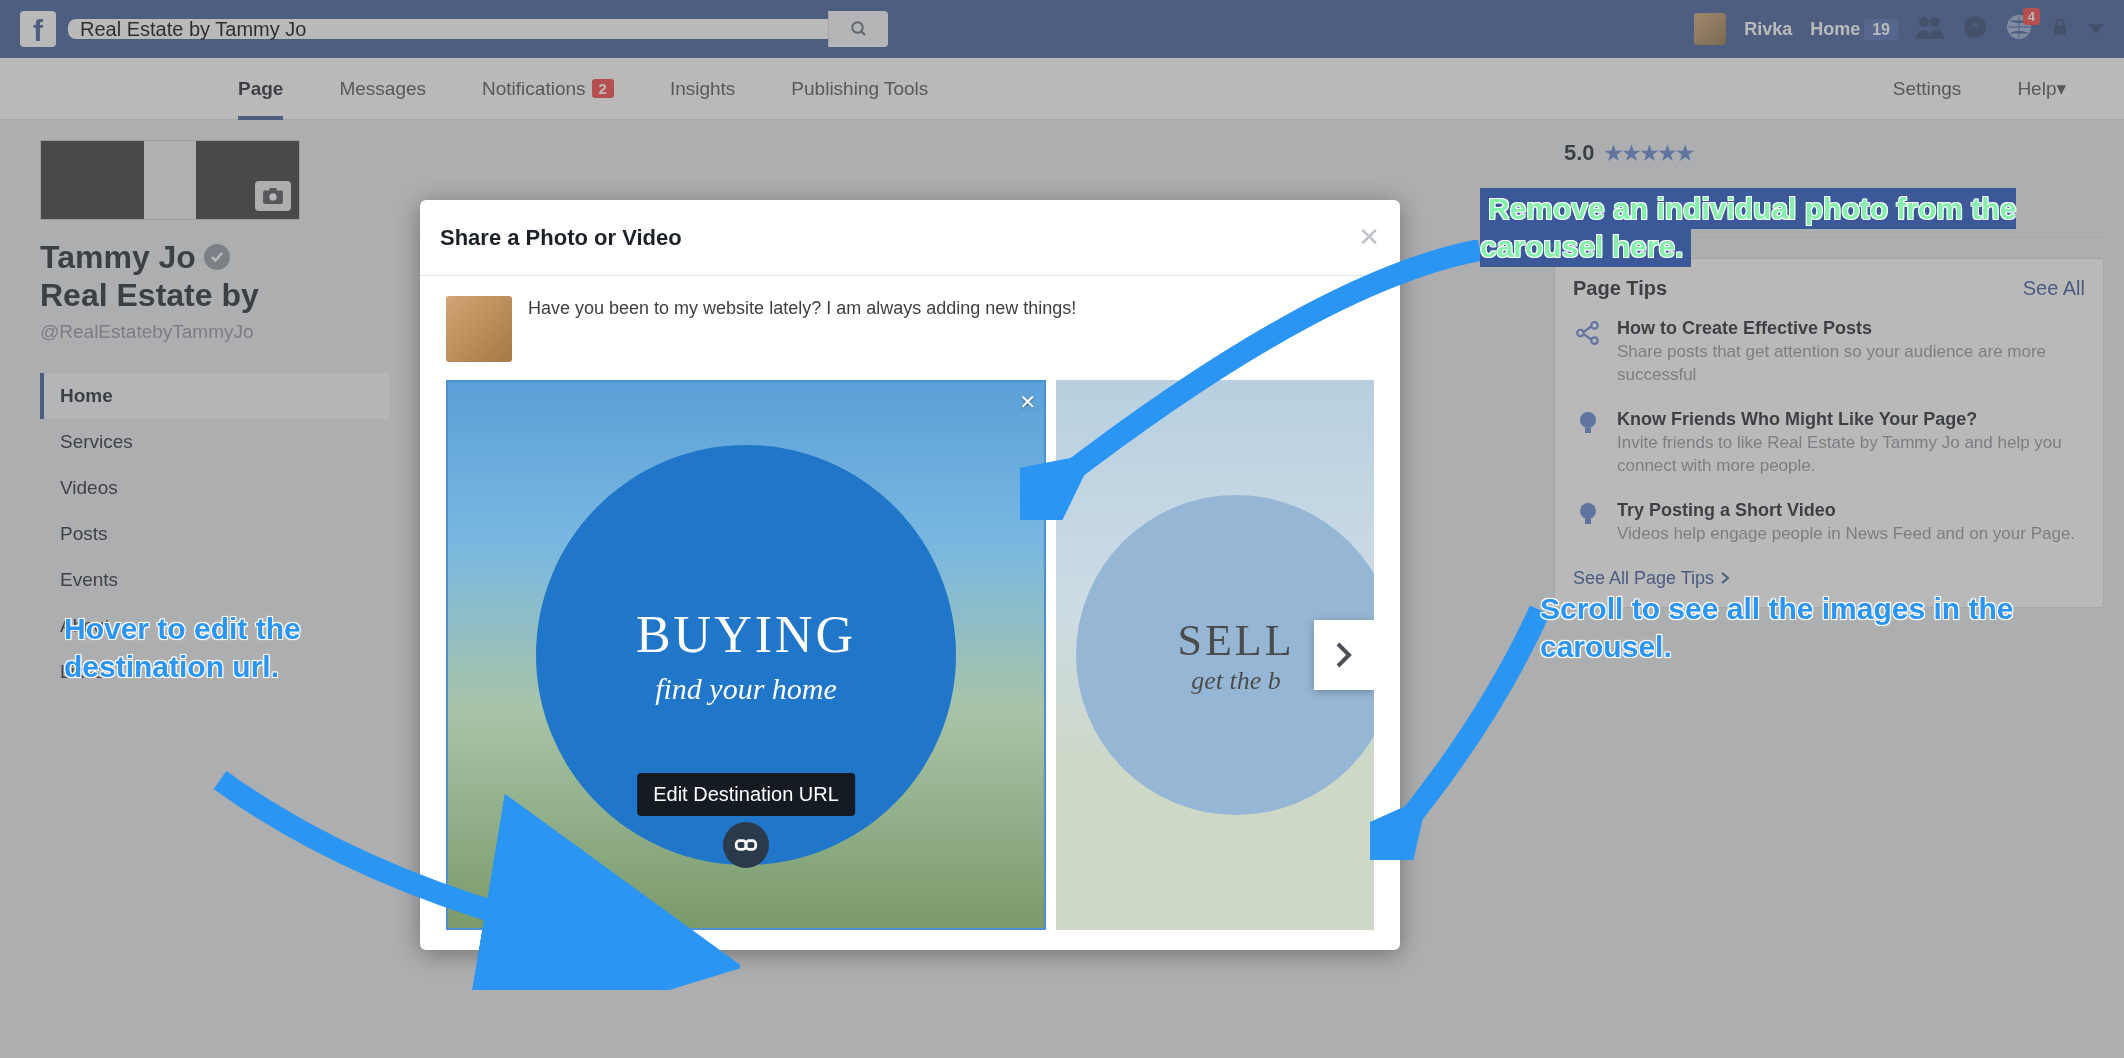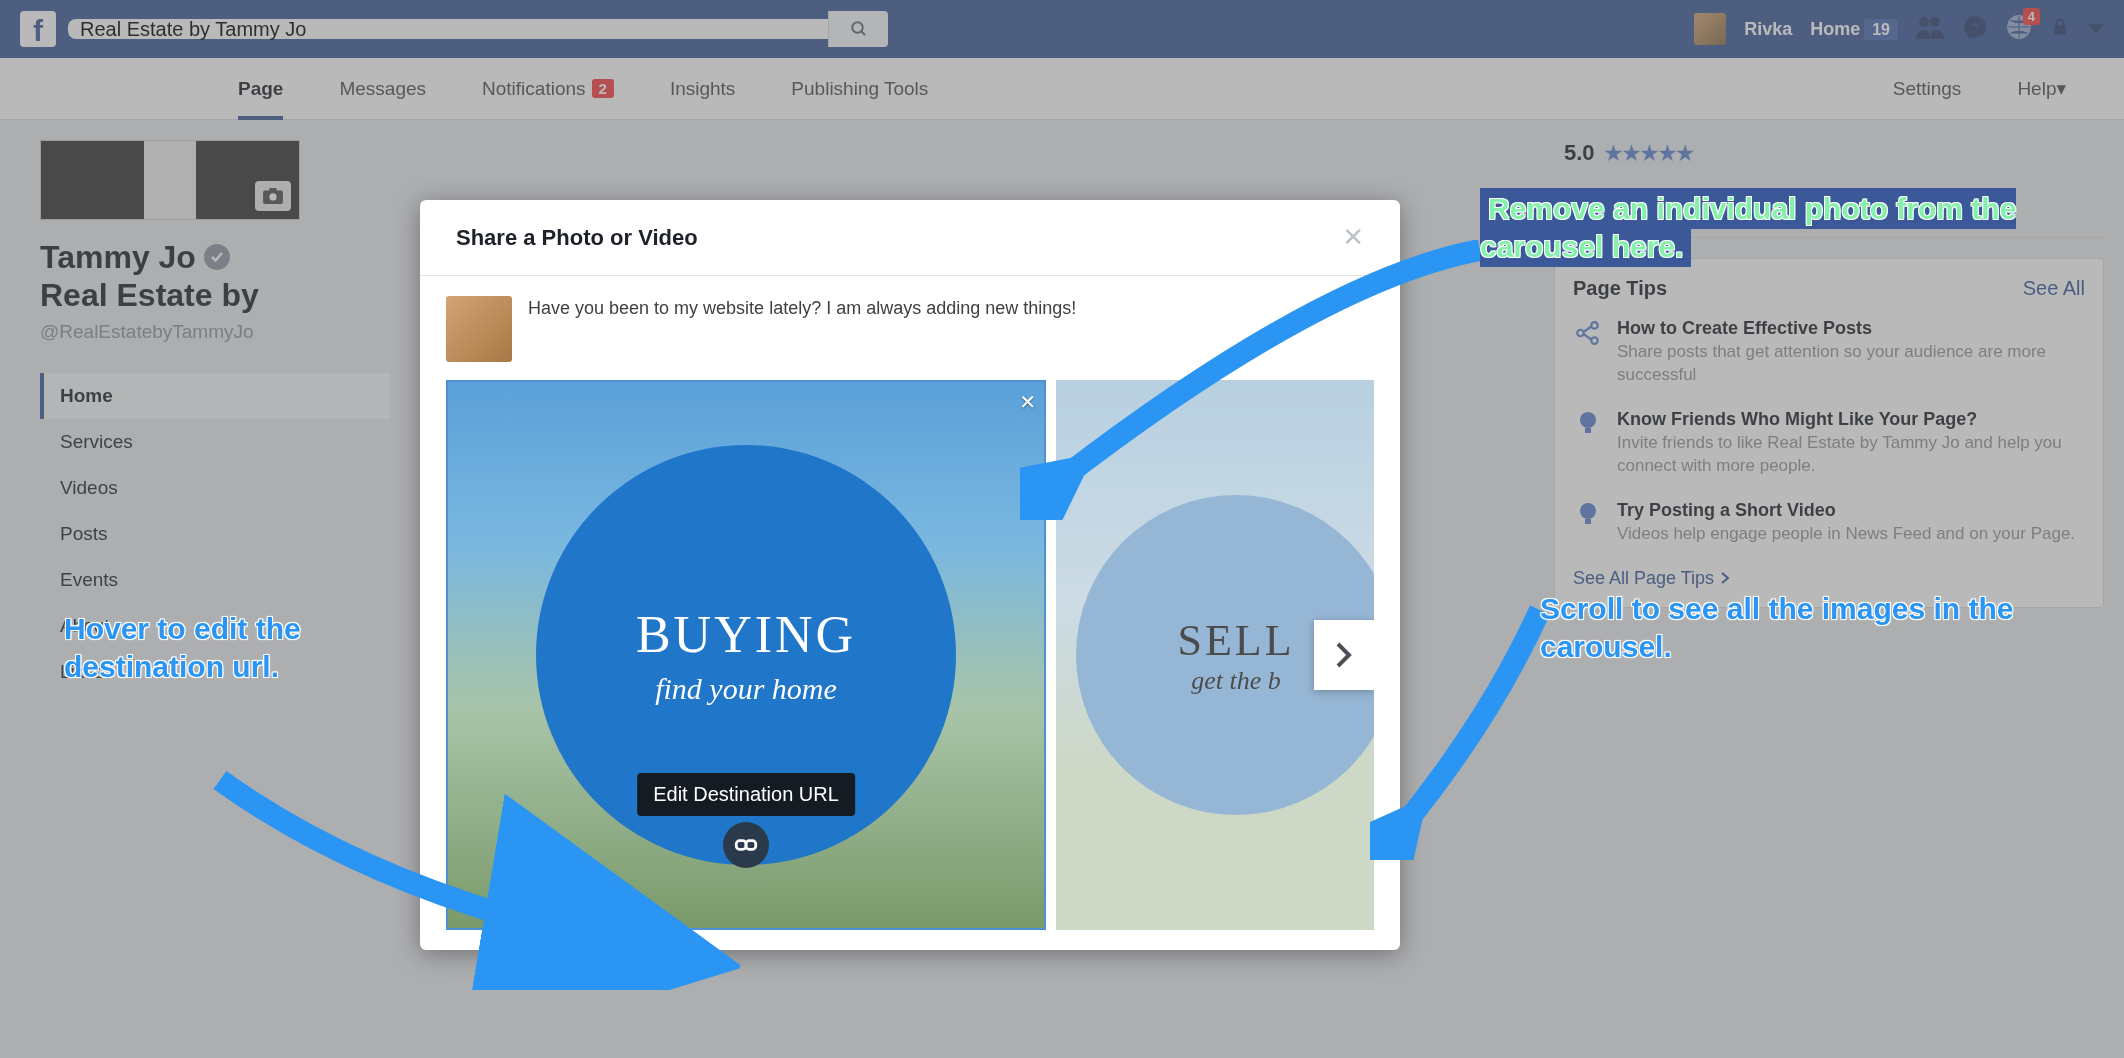--- a/index.html
+++ b/index.html
@@ -56,21 +56,21 @@
 .tip-icon { width: 30px; height: 30px; flex-shrink: 0; display: flex; align-items: center; justify-content: center; }
 .tip-text .t { font-size: 18px; font-weight: 600; color: #1d2129; margin-bottom: 2px; }
 .tip-text .d { font-size: 17px; color: #90949c; line-height: 1.35; }
 .see-all { color: #365899; font-size: 18px; cursor: pointer; display: flex; align-items: center; gap: 6px; margin-top: 6px; }
 
 
 .dim { position: absolute; inset: 0; background: rgba(100,100,100,0.45); z-index: 10; pointer-events: none; }
 
 
 .modal { position: absolute; top: 200px; left: 420px; width: 980px; background: #fff; border-radius: 6px; box-shadow: 0 4px 25px rgba(0,0,0,0.35); z-index: 20; }
-.modal-head { padding: 22px 36px; border-bottom: 1px solid #e5e5e5; display: flex; justify-content: space-between; align-items: center; }
+.modal-head { padding: 22px 20px; border-bottom: 1px solid #e5e5e5; display: flex; justify-content: space-between; align-items: center; }
 .modal-title { font-size: 22px; font-weight: bold; color: #1d2129; }
 .modal-close { color: #bec2c9; font-size: 26px; cursor: pointer; }
 .modal-body { padding: 20px 26px; }
 .composer { display: flex; gap: 16px; margin-bottom: 18px; }
 .composer-avatar { width: 66px; height: 66px; background: linear-gradient(135deg,#d4a574,#a67845); border-radius: 3px; flex-shrink: 0; }
 .composer-text { font-size: 18px; color: #404040; line-height: 1.4; }
 .carousel { display: flex; gap: 10px; position: relative; overflow: hidden; }
 .card { position: relative; flex-shrink: 0; }
 .card-main { width: 600px; height: 550px; border: 2px solid #4d90d4; background: linear-gradient(180deg,#5aa0d8 0%,#7ab8e0 30%,#a8c4a8 60%,#7a9a6a 100%); position: relative; display: flex; align-items: center; justify-content: center; }
 .card-close { position: absolute; top: 8px; right: 8px; color: #fff; font-size: 20px; cursor: pointer; text-shadow: 0 1px 2px rgba(0,0,0,0.4); }

